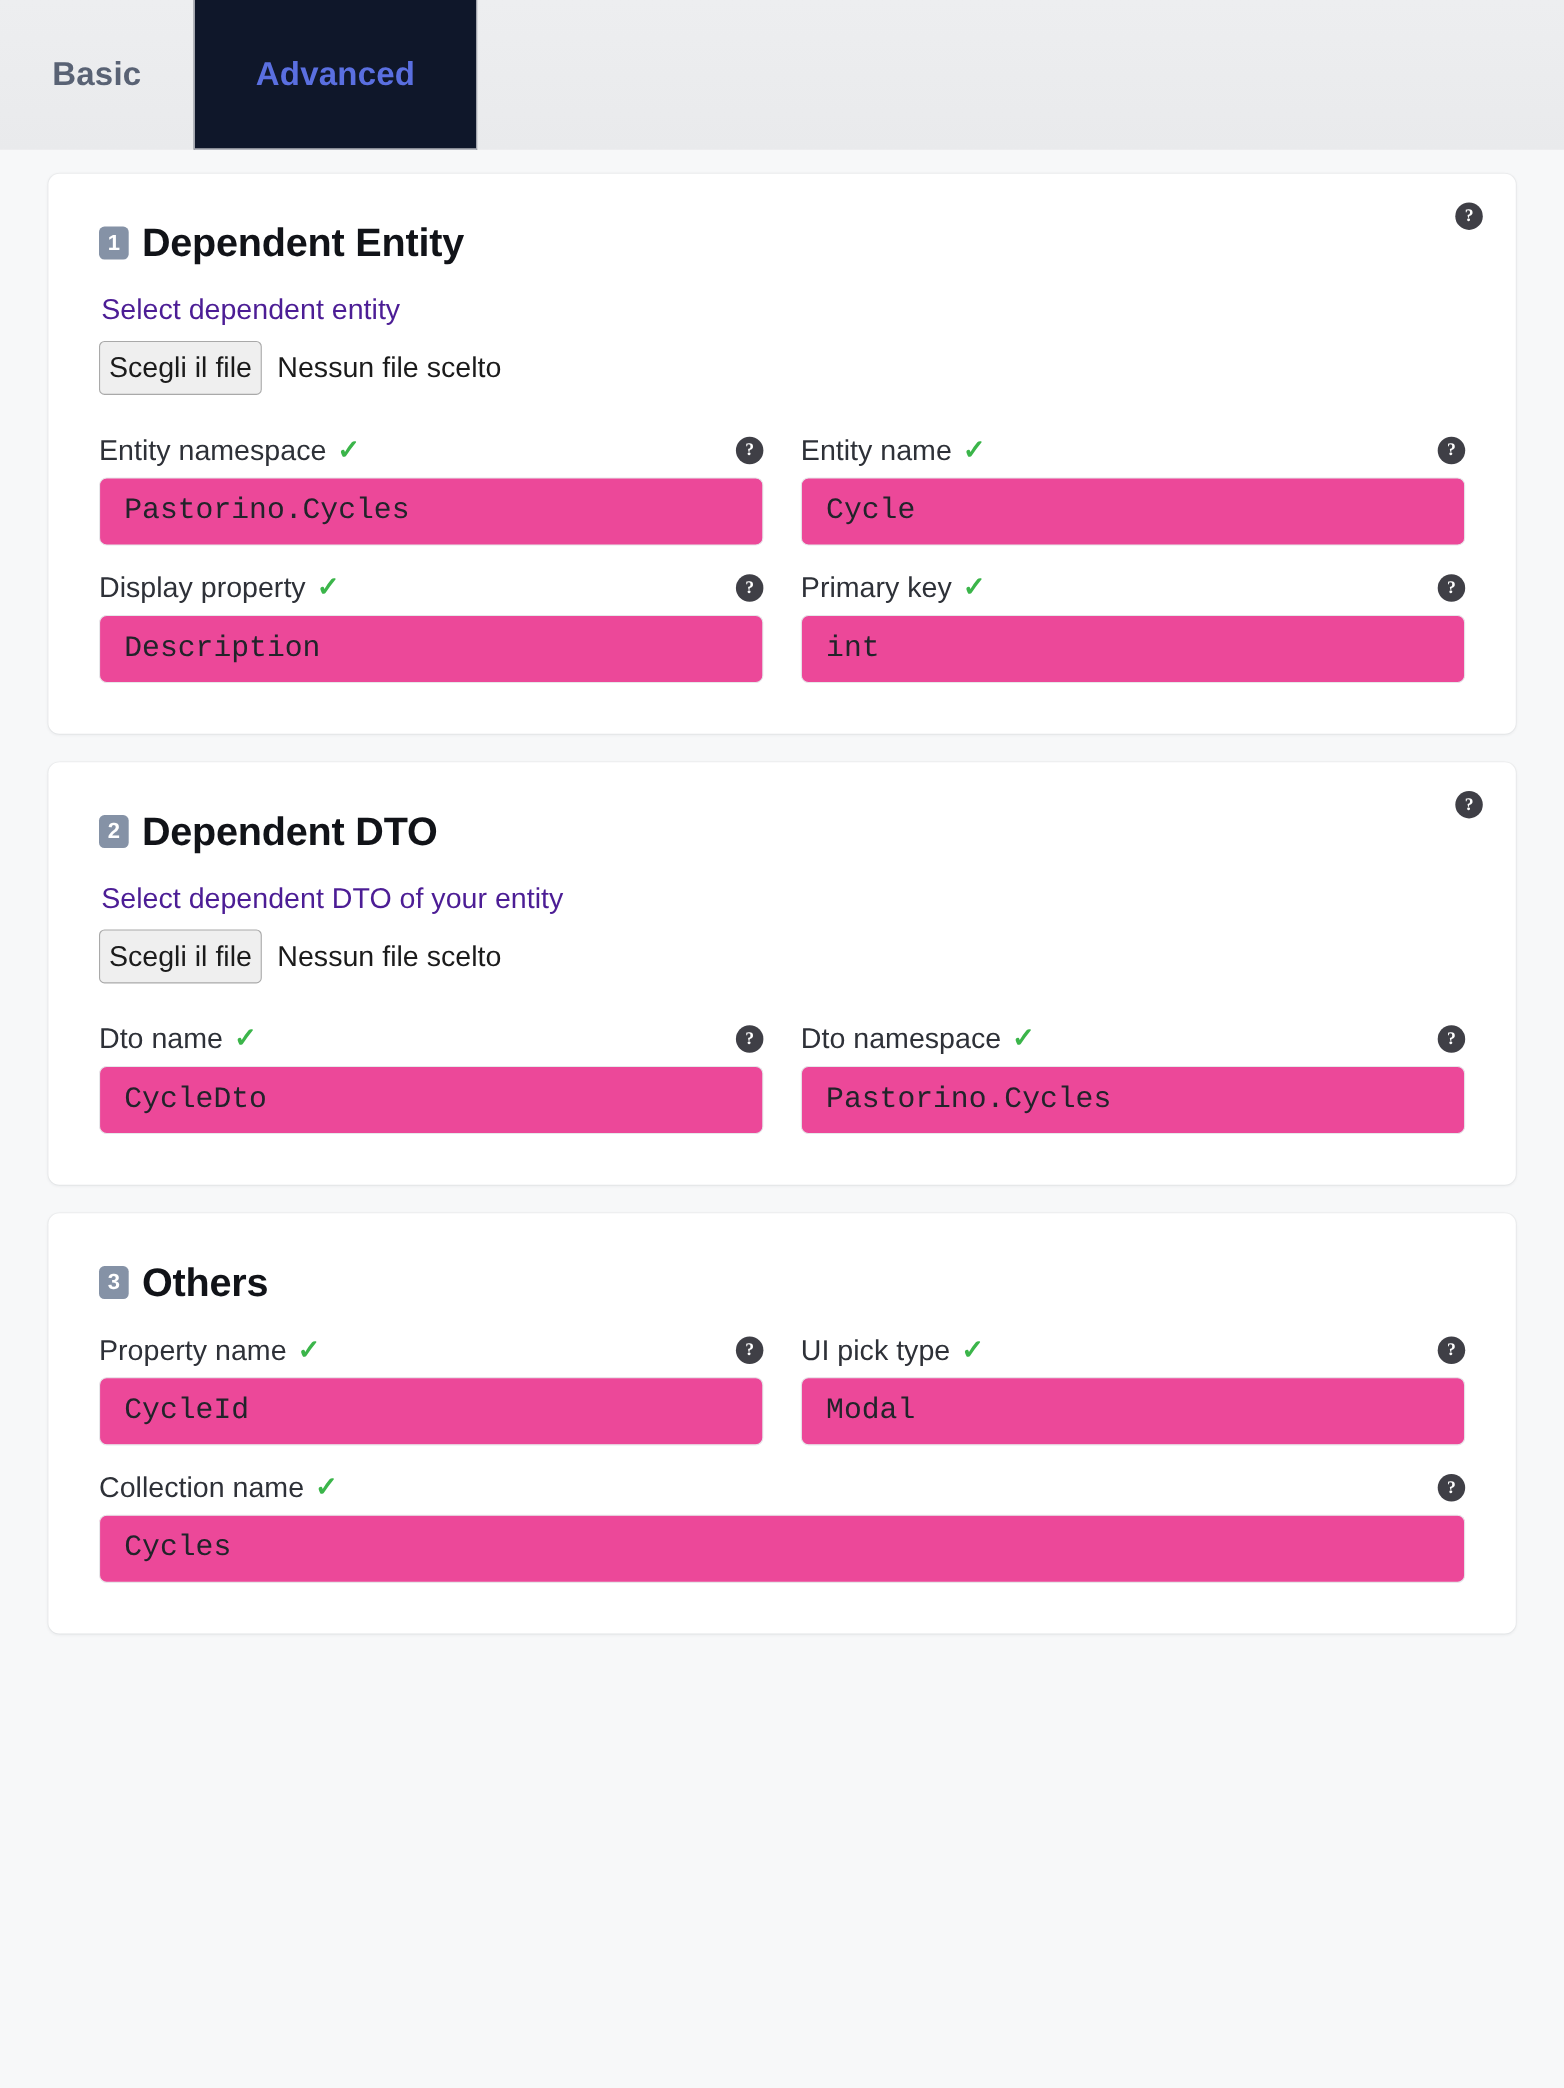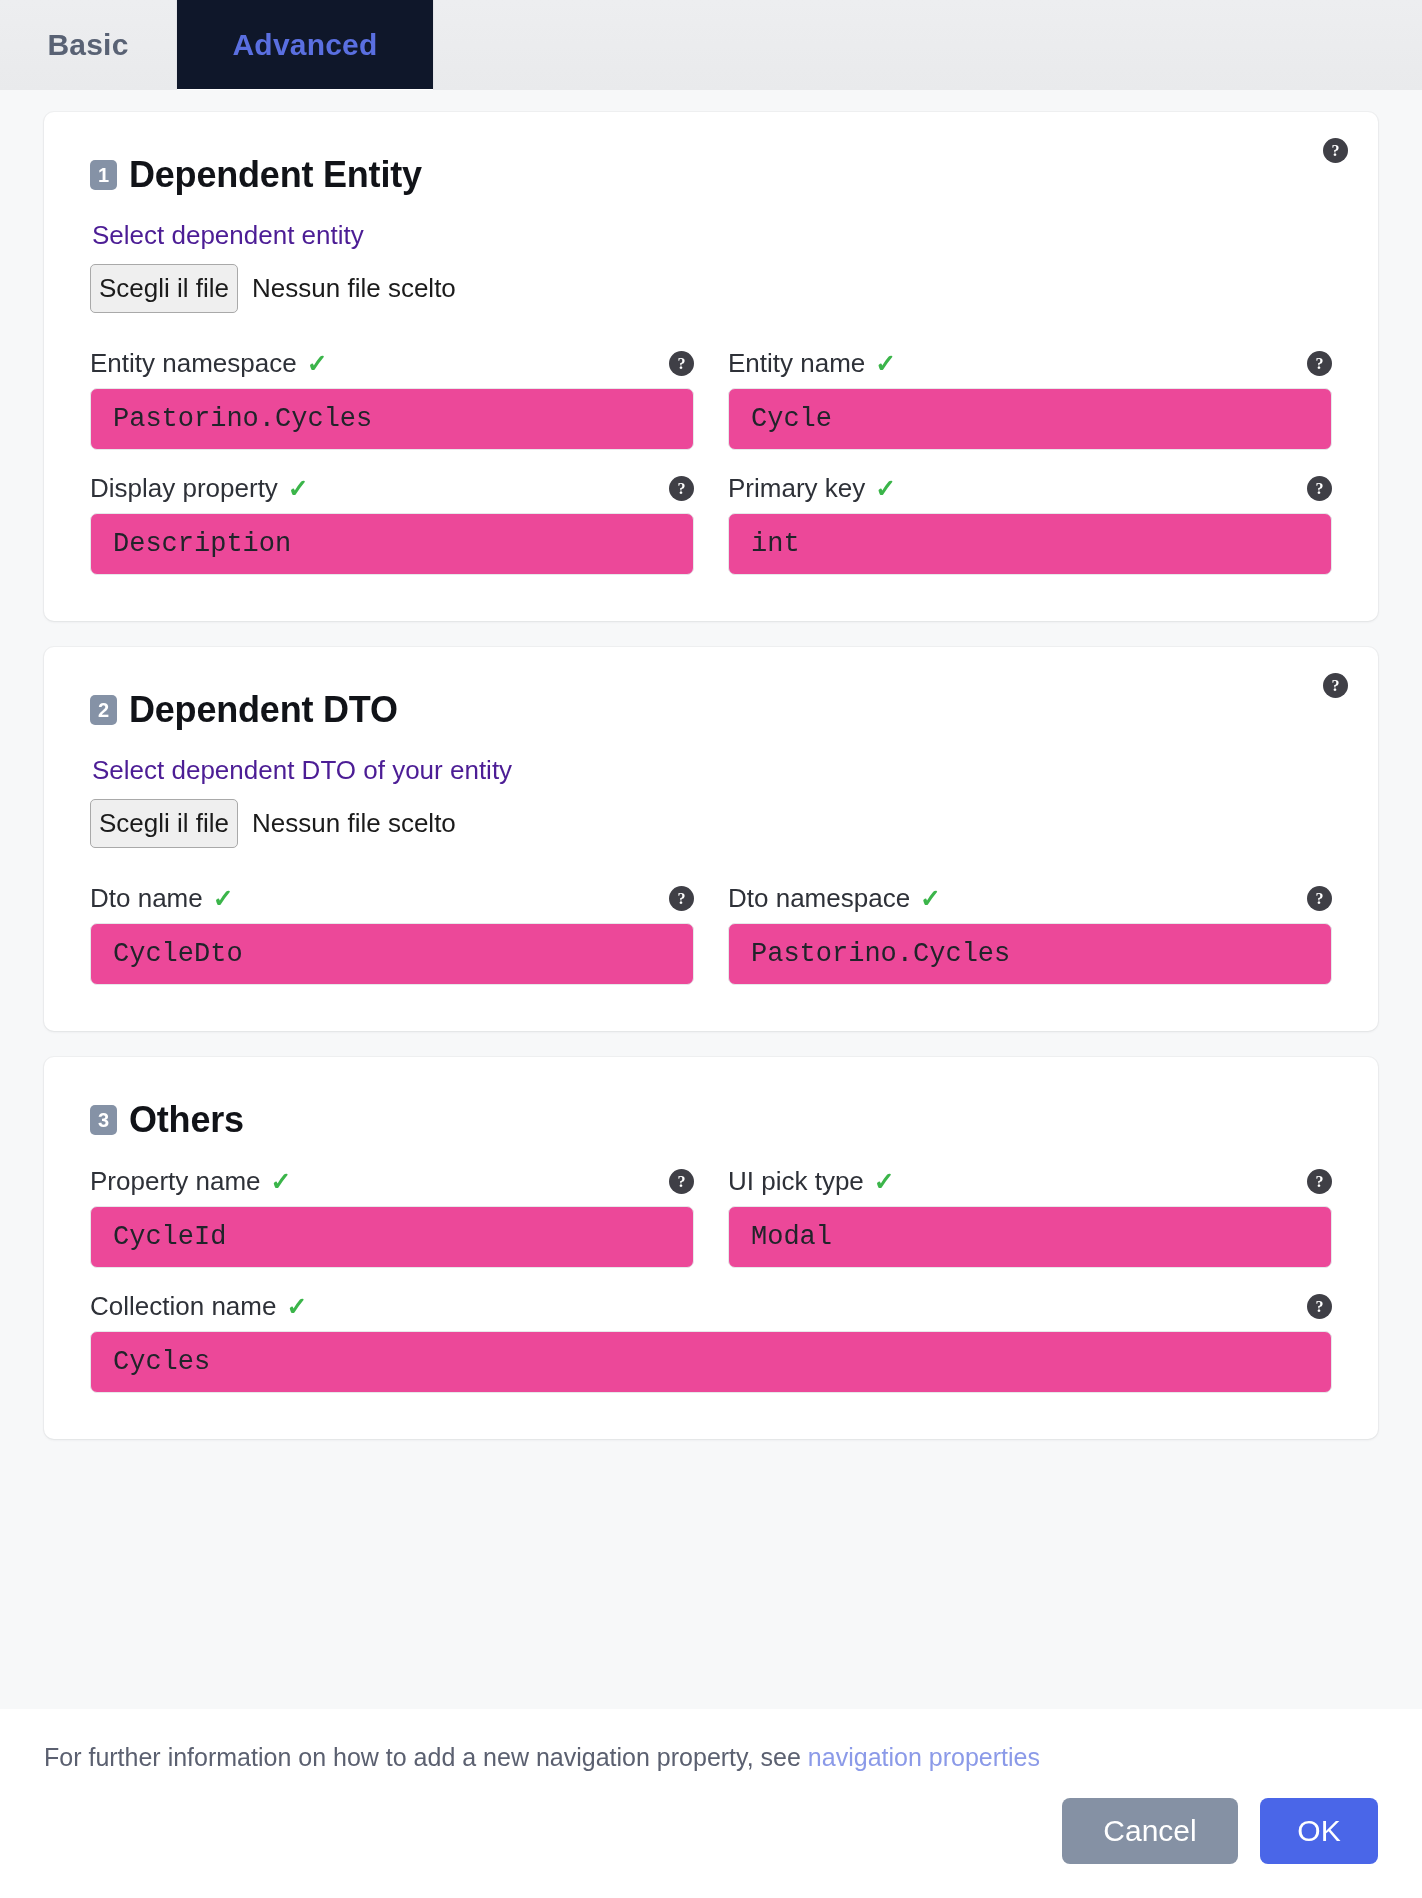--- a/index.html
+++ b/index.html
@@ -13,21 +13,21 @@
   .app {
     width: 1422px; height: 1898px;
     position: relative;
     background: #ffffff;
     display: flex; flex-direction: column;
     overflow: hidden;
   }
 
   
   .tabbar {
-    height: 90px;
+    height: 136px;
     background: #ebecee;
     display: flex;
     align-items: stretch;
     flex: 0 0 auto;
     position: relative;
   }
   .tab {
     display: flex; align-items: center; justify-content: center;
     font-size: 30px;
     font-weight: 700;
@@ -342,23 +342,14 @@
             <span class="check">✓</span>
             <span class="help">?</span>
           </div>
           <div class="input">Cycles</div>
         </div>
       </div>
     </div>
 
   </div>
 
-  <div class="footer">
-    <div class="footnote">
-      <span>For further information on how to add a new navigation property, see </span><a href="#">navigation properties</a>
-    </div>
-    <div class="actions">
-      <button class="btn btn-cancel">Cancel</button>
-      <button class="btn btn-ok">OK</button>
-    </div>
-  </div>
 
 </div>
 
 </body></html>

